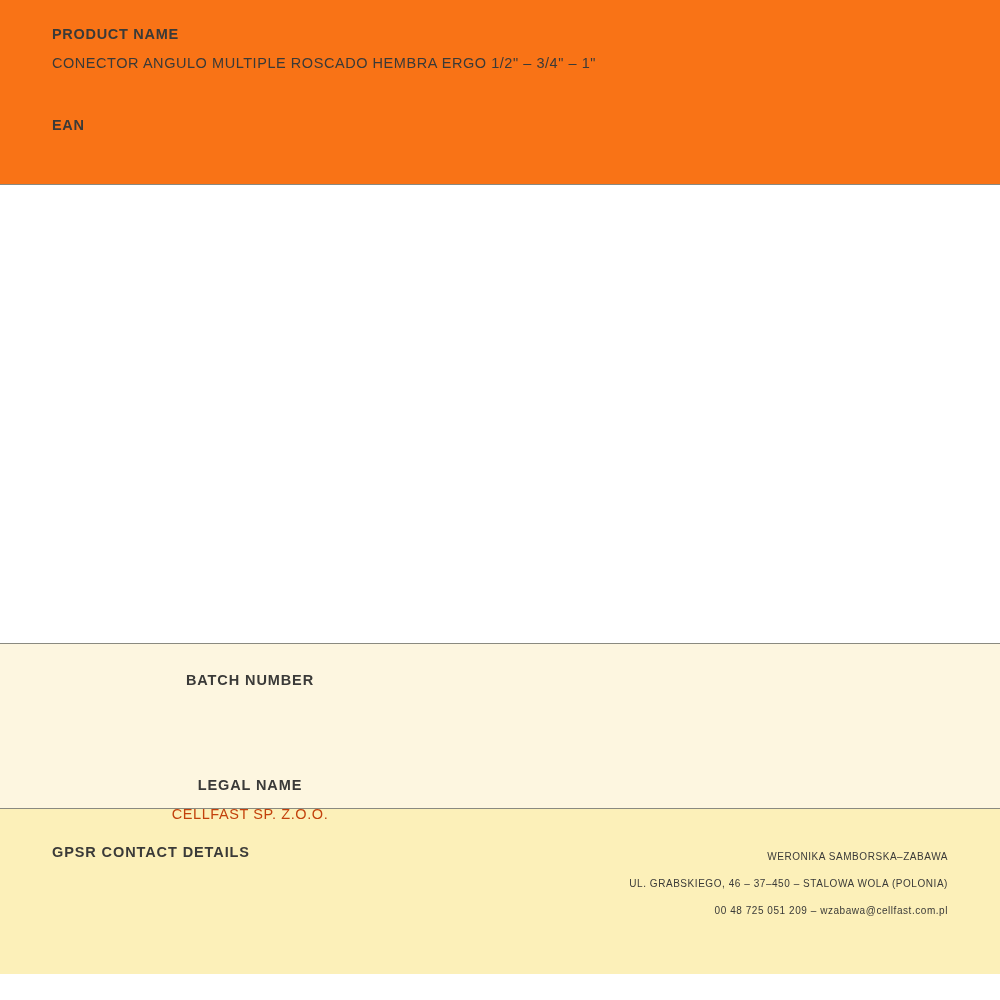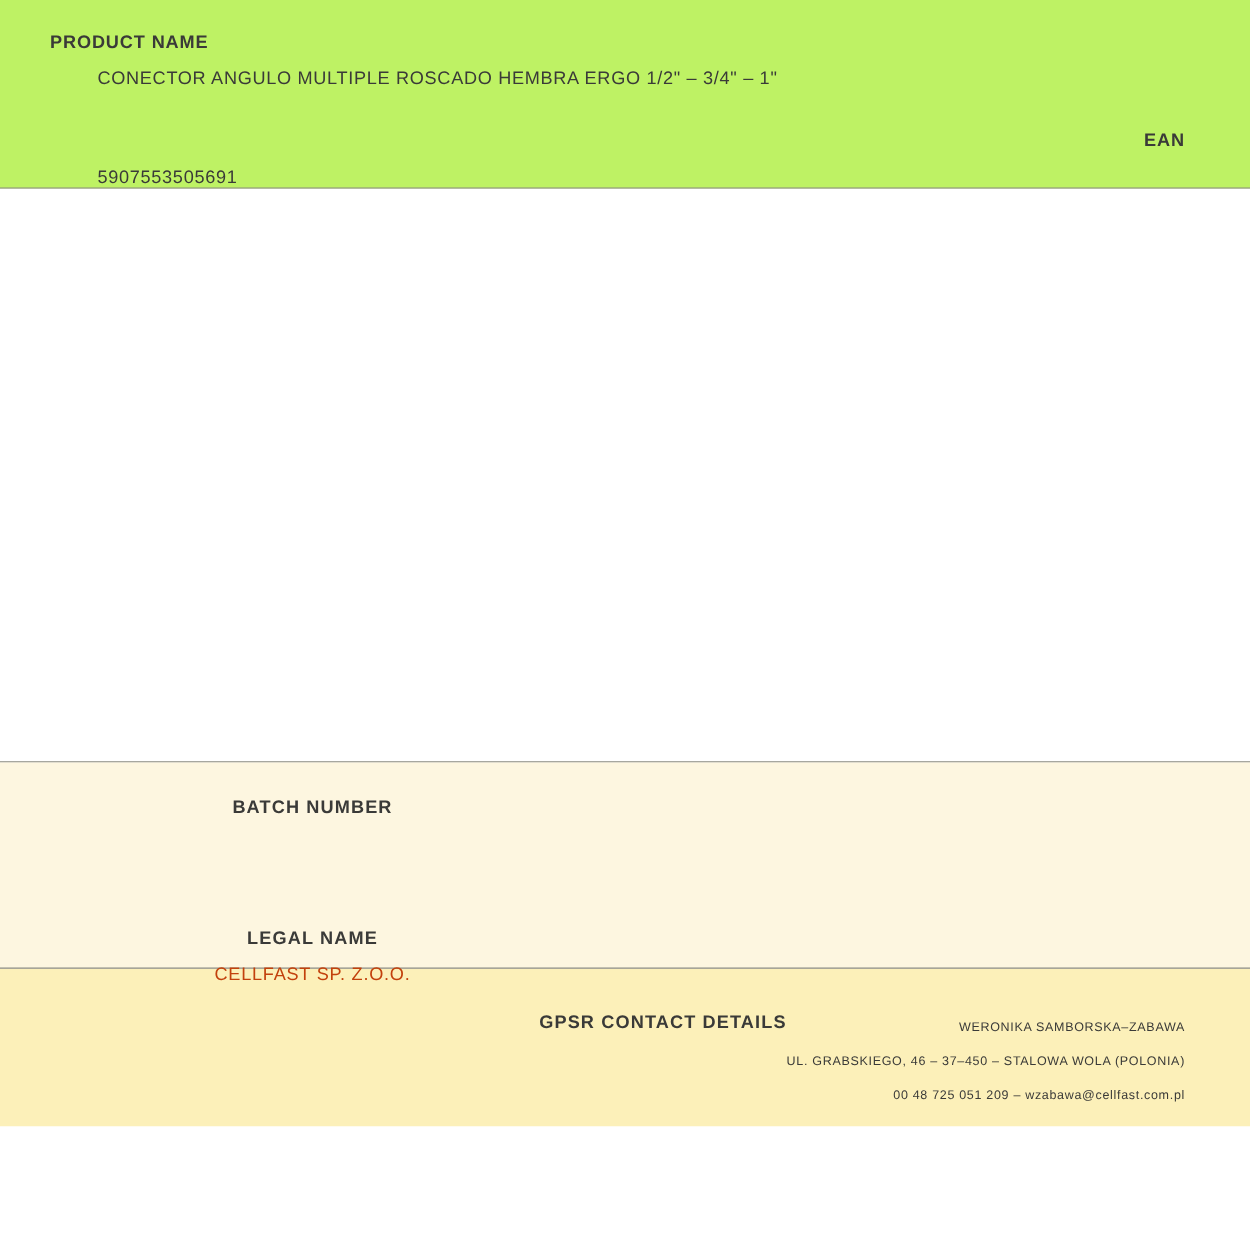--- a/index.html
+++ b/index.html
@@ -16,46 +16,44 @@
   }
   .page {
     position: relative;
     width: 1000px;
     height: 1000px;
     box-sizing: border-box;
   }
 
   
   .top-block {
-    background: #bef264;
-    padding: 26px 52px 0 40px;
-    height: 151px;
+    background: #f97316;
+    padding: 26px 52px 0 52px;
+    height: 185px;
     box-sizing: border-box;
     border-bottom: 1px solid #8a8a80;
   }
   .field {
     margin-bottom: 22px;
   }
   .field-label {
     font-size: 14.5px;
     font-weight: bold;
     letter-spacing: 0.7px;
     color: #3a3a38;
     margin-bottom: 13px;
   }
   .field-value {
     font-size: 14.5px;
     letter-spacing: 0.55px;
     color: #3a3a38;
     font-weight: normal;
-    margin-left: 38px;
   }
   .field-ean-label {
-    margin-top: 34px;
-    text-align: right;
+    margin-top: 46px;
   }
 
   
   .middle-block {
     background: #ffffff;
     height: 459px;
     border-bottom: 1px solid #8a8a80;
     box-sizing: border-box;
   }
 
@@ -102,25 +100,25 @@
     font-size: 14.5px;
     letter-spacing: 0.6px;
     color: #3a3a38;
     min-height: 14px;
     margin-top: 13px;
   }
 
   
   .gpsr-block {
     background: #fcf0b9;
-    height: 126px;
+    height: 165px;
     box-sizing: border-box;
     padding: 34px 52px 0 52px;
     display: flex;
-    justify-content: flex-end;
+    justify-content: space-between;
     align-items: flex-start;
   }
   .gpsr-title {
     font-size: 14.5px;
     font-weight: bold;
     letter-spacing: 0.9px;
     color: #3a3a38;
     white-space: nowrap;
     padding-top: 1px;
   }
@@ -137,21 +135,20 @@
 
 <div class="page">
 
   <div class="top-block">
     <div class="field">
       <div class="field-label">PRODUCT NAME</div>
       <div class="field-value">CONECTOR ANGULO MULTIPLE ROSCADO HEMBRA ERGO 1/2" – 3/4" – 1"</div>
     </div>
     <div class="field">
       <div class="field-label field-ean-label">EAN</div>
-      <div class="field-value">5907553505691</div>
     </div>
   </div>
 
   <div class="middle-block"></div>
 
   <div class="batch-block">
     <div class="two-col">
       <div class="col">
         <div class="col-head">BATCH NUMBER</div>
         <div class="batch-col-value"></div>

